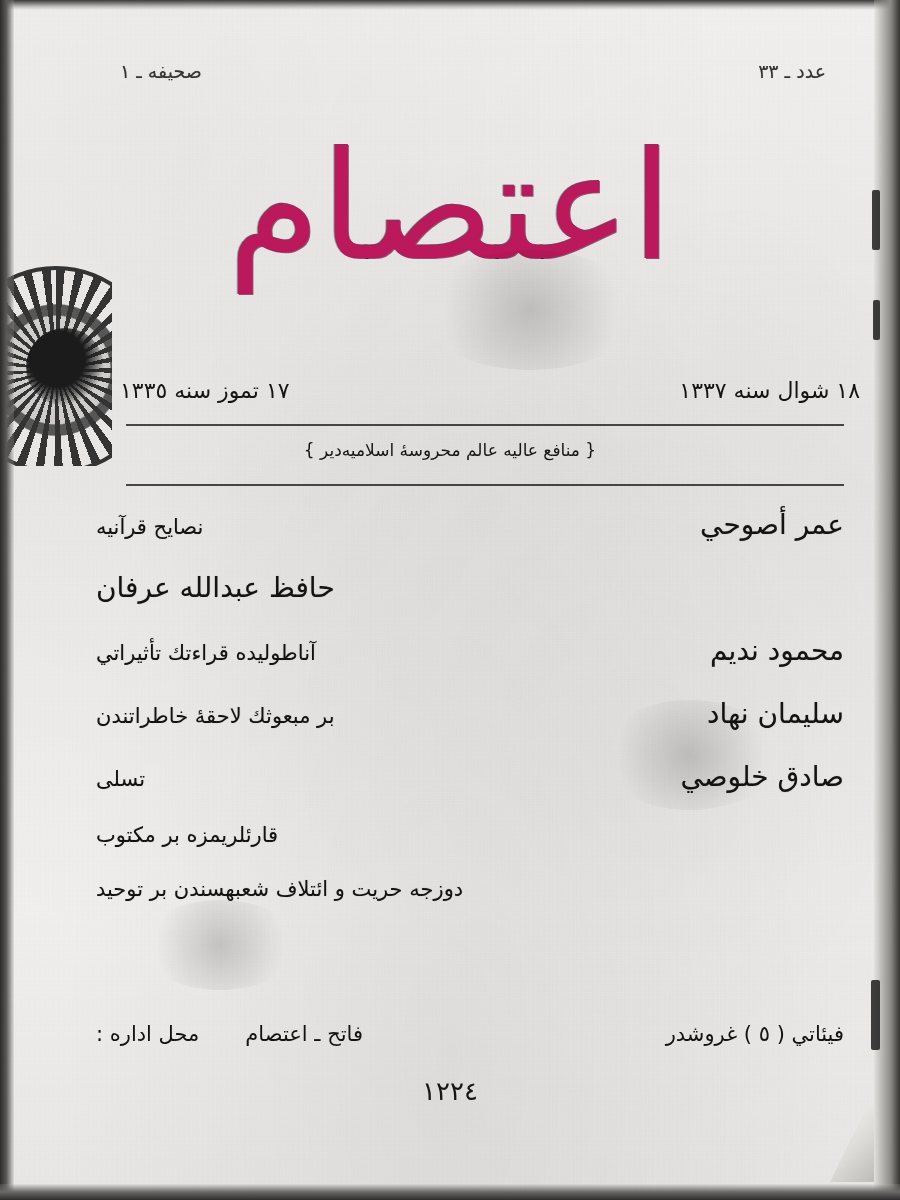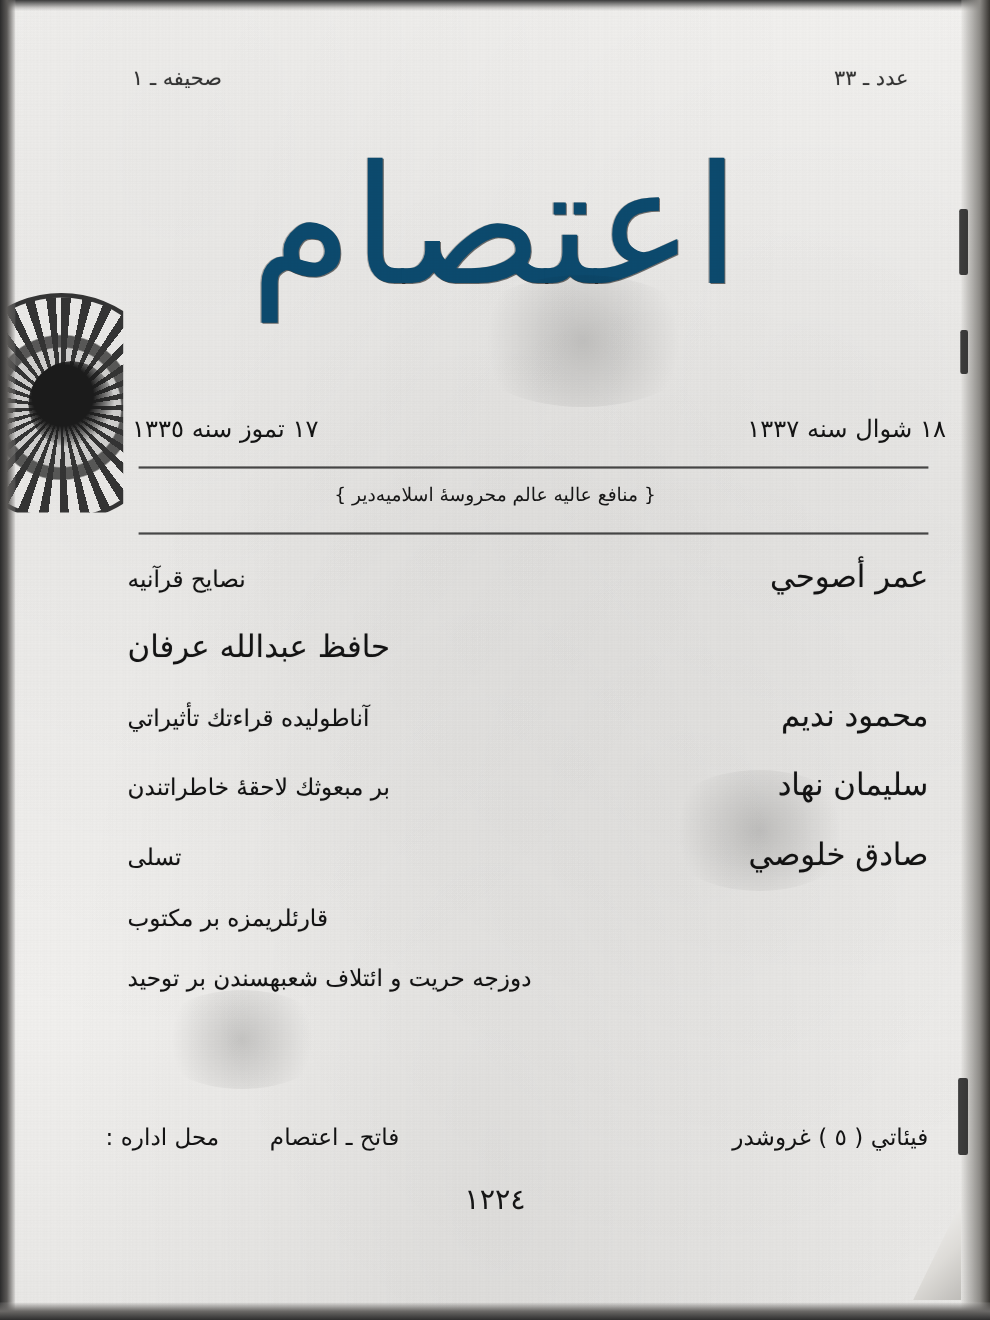--- a/index.html
+++ b/index.html
@@ -113,21 +113,21 @@
   }
   .masthead {
     position: absolute;
     top: 90px;
     left: 0;
     right: 0;
     text-align: center;
     font-family: "DejaVu Serif", serif;
     font-size: 150px;
     line-height: 1.55;
-    color: #0c4a6e;
+    color: #be185d;
     letter-spacing: -6px;
     text-shadow: 1px 1px 0 rgba(0,0,0,0.55), -1px 0 0 rgba(0,0,0,0.3);
   }
   
   .seal {
     position: absolute;
     left: 4px;
     top: 266px;
     width: 108px;
     height: 200px;
@@ -199,21 +199,20 @@
     left: 96px;
     right: 56px;
   }
   .index-row {
     display: flex;
     flex-direction: row-reverse;
     align-items: baseline;
     justify-content: space-between;
     margin-bottom: 30px;
     font-family: "DejaVu Sans", sans-serif;
-    margin-left: 20px;
   }
   .entry-title {
     font-size: 21px;
     color: #121212;
     letter-spacing: 0.3px;
     white-space: nowrap;
     text-shadow: 0 0 1px rgba(0,0,0,0.25);
   }
   .entry-author {
     font-size: 28px;

